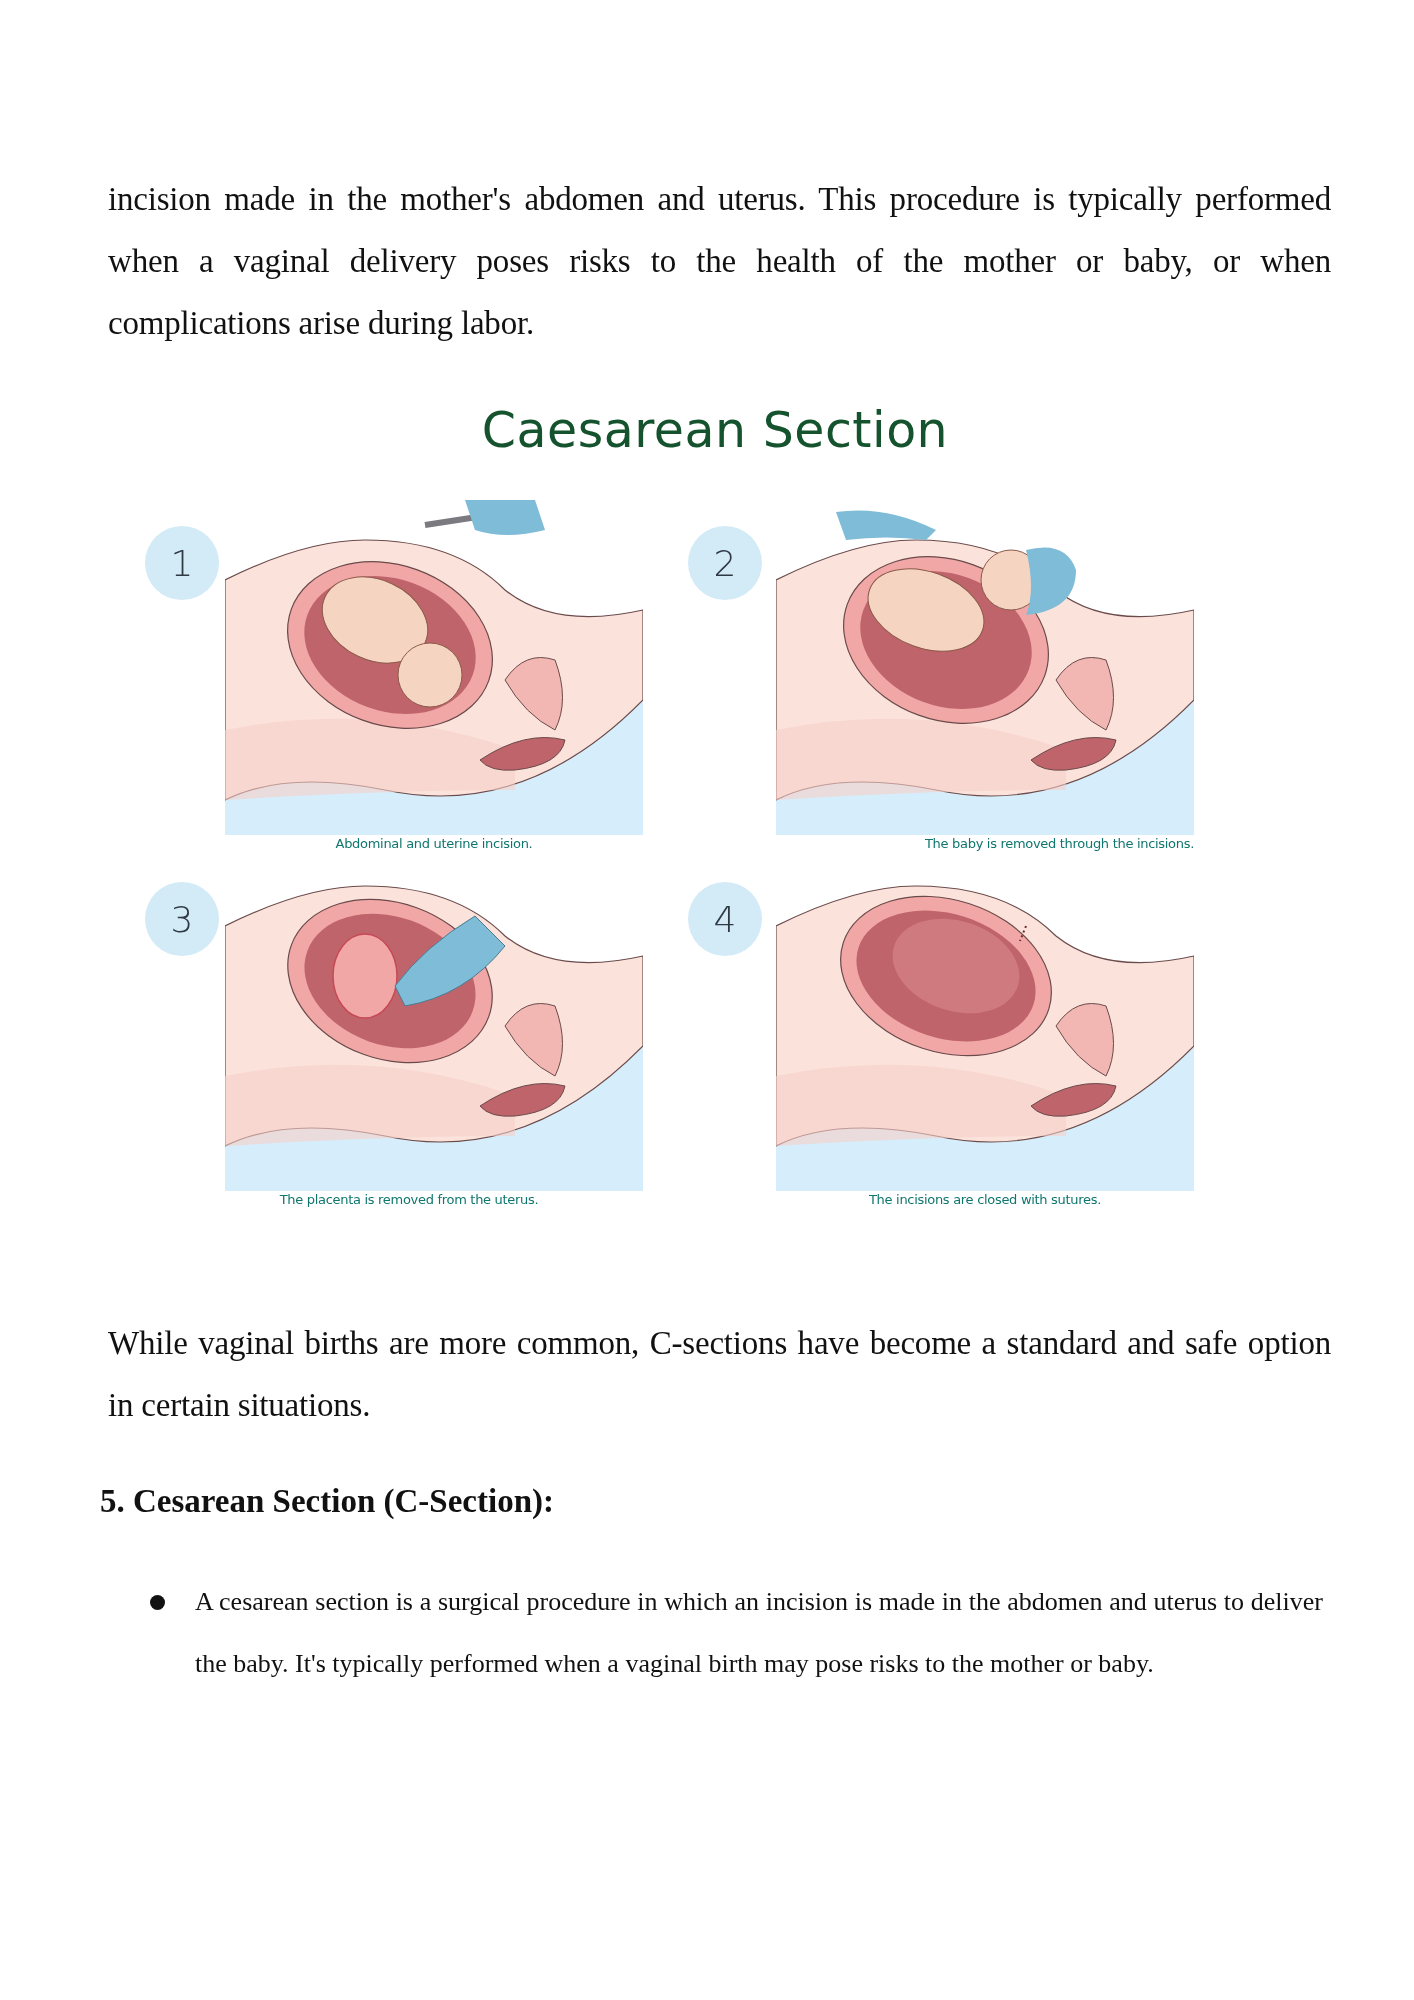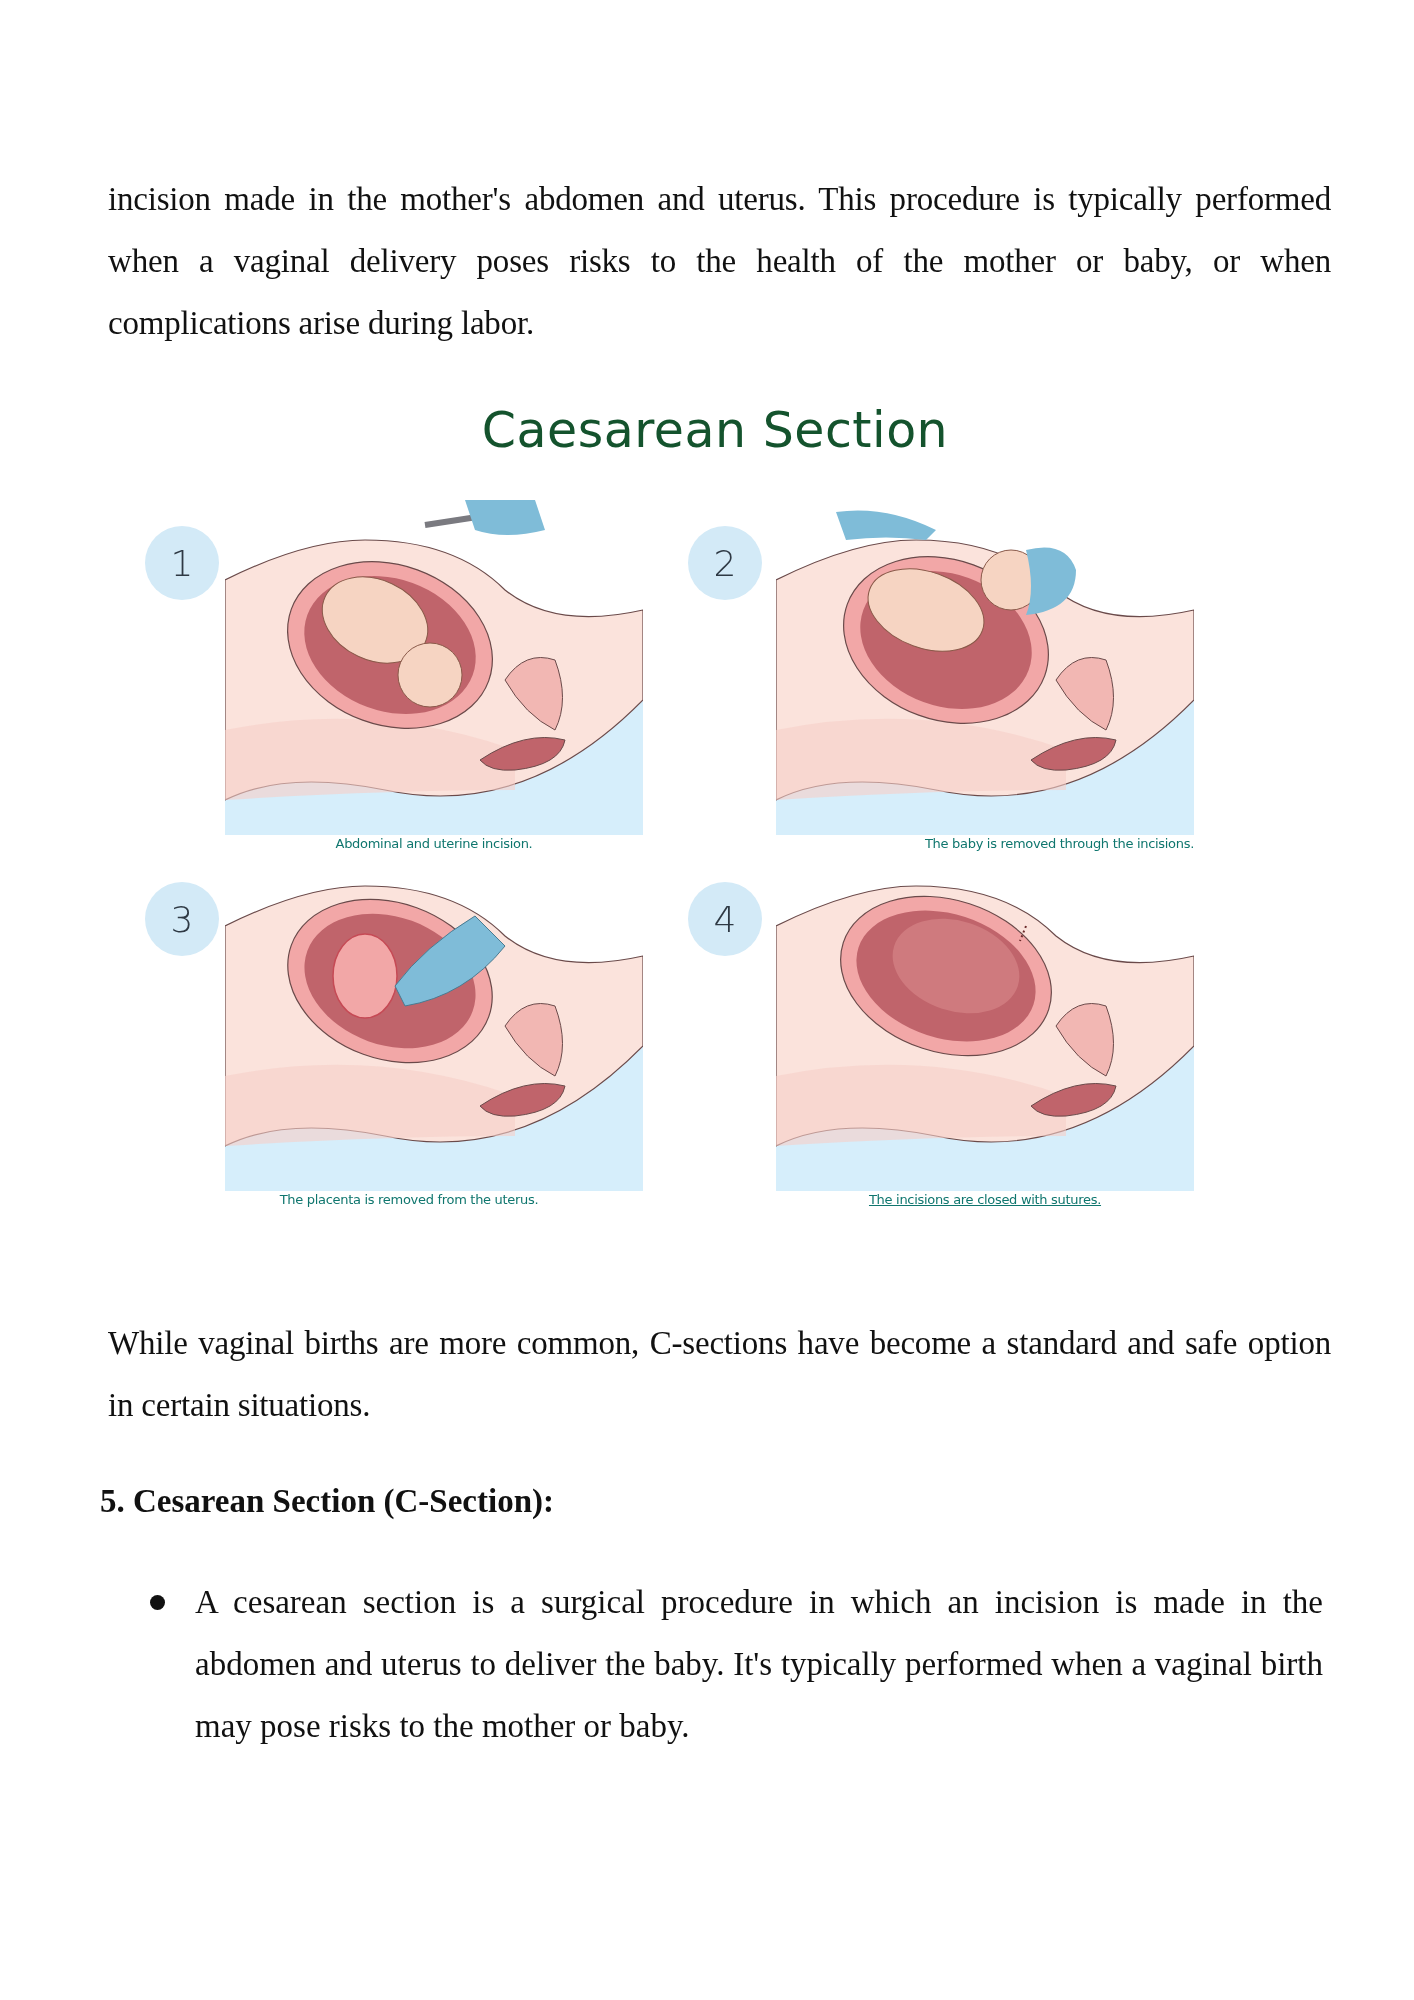--- a/index.html
+++ b/index.html
@@ -5,21 +5,21 @@
   html, body { margin:0; padding:0; background:#ffffff; }
   body { width:1414px; height:2000px; position:relative; overflow:hidden;
          font-family:"Liberation Serif","DejaVu Serif",serif; color:#111; }
   .para { position:absolute; left:100px; width:1223px; font-size:33px;
           line-height:62px; text-align:justify; margin:8px; letter-spacing:-0.2px; }
   #p1 { top:160px; }
   #p2 { top:1304px; }
   .heading { position:absolute; left:100px; top:1470px; font-size:33px;
              font-weight:bold; margin:0; line-height:62px; }
   .bullet-list { position:absolute; left:100px; top:1571px; width:1223px; margin:0; padding:0; list-style:none; }
-  .bullet-item { position:relative; padding-left:95px; font-size:33px; line-height:62px; text-align:justify; }
+  .bullet-item { position:relative; padding-left:95px; font-size:26px; line-height:62px; text-align:justify; }
   .bullet-dot { position:absolute; left:50px; top:24px; width:15px; height:15px; border-radius:50%; background:#111; }
 
   .figure { position:absolute; left:130px; top:380px; width:1110px; height:850px; }
   .fig-title { position:absolute; left:0; width:1170px; top:22px; text-align:center;
                font-family:"DejaVu Sans","Liberation Sans",sans-serif; font-size:49px; color:#14532d; letter-spacing:0.5px; }
   .panel { position:absolute; }
   .badge { position:absolute; width:74px; height:74px; border-radius:50%; background:#d3eaf7;
            font-family:"DejaVu Sans","Liberation Sans",sans-serif; font-size:36px; color:#2e3944;
            display:flex; align-items:center; justify-content:center; font-weight:300; }
   .illus { position:absolute; width:418px; height:335px; }
@@ -96,21 +96,21 @@
       <path d="M0,290 L0,335 L418,335 L418,190 Q300,310 160,280 Q60,260 0,290Z" fill="#d6eefb"></path>
       <path d="M0,70 Q80,30 140,30 Q230,30 280,80 Q330,120 418,100 L418,190 Q300,310 160,280 Q60,260 0,290Z" fill="#fbe3dc" stroke="#6a4a4a" stroke-width="1.2"></path>
       <path d="M0,220 Q150,190 290,240 L290,280 Q160,280 0,290Z" fill="#f7cfc8" opacity="0.6"></path>
       <ellipse cx="170" cy="120" rx="108" ry="76" transform="rotate(18 170 120)" fill="#f2a7a7" stroke="#6a4a4a" stroke-width="1.2"></ellipse>
       <ellipse cx="170" cy="120" rx="92" ry="62" transform="rotate(18 170 120)" fill="#c0646b"></ellipse>
       <ellipse cx="180" cy="110" rx="65" ry="45" transform="rotate(18 180 110)" fill="#cf7a7e"></ellipse>
       <path d="M250,70 L244,85" stroke="#6a2a2a" stroke-width="2" stroke-dasharray="2 3"></path>
       <path d="M280,170 Q300,140 330,150 Q345,190 330,220 Q300,205 280,170Z" fill="#f2b7b3" stroke="#6a4a4a" stroke-width="1"></path>
       <path d="M255,250 Q300,220 340,230 Q335,255 290,260 Q265,262 255,250Z" fill="#c0646b" stroke="#6a4a4a" stroke-width="1"></path>
     </svg>
-    <div class="caption" style="left:646px;top:812px;text-decoration:underline;">The incisions are closed with sutures.</div>
+    <div class="caption" style="left:646px;top:812px;">The incisions are closed with sutures.</div>
   </div>
 </div>
 
 <p id="p2" class="para">While vaginal births are more common, C-sections have become a standard and safe option in certain situations.</p>
 
 <h2 class="heading">5. Cesarean Section (C-Section):</h2>
 
 <ul class="bullet-list">
   <li class="bullet-item">
     <span class="bullet-dot"></span>

